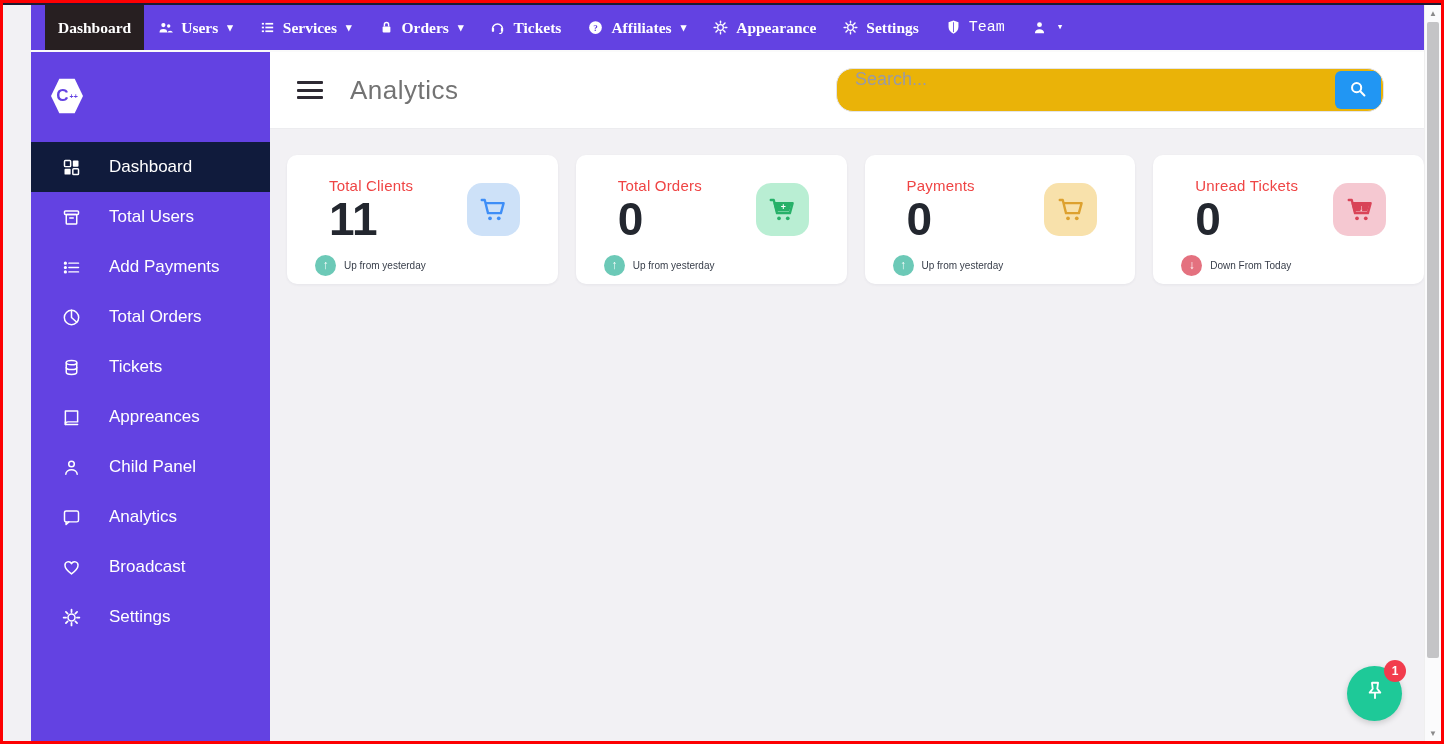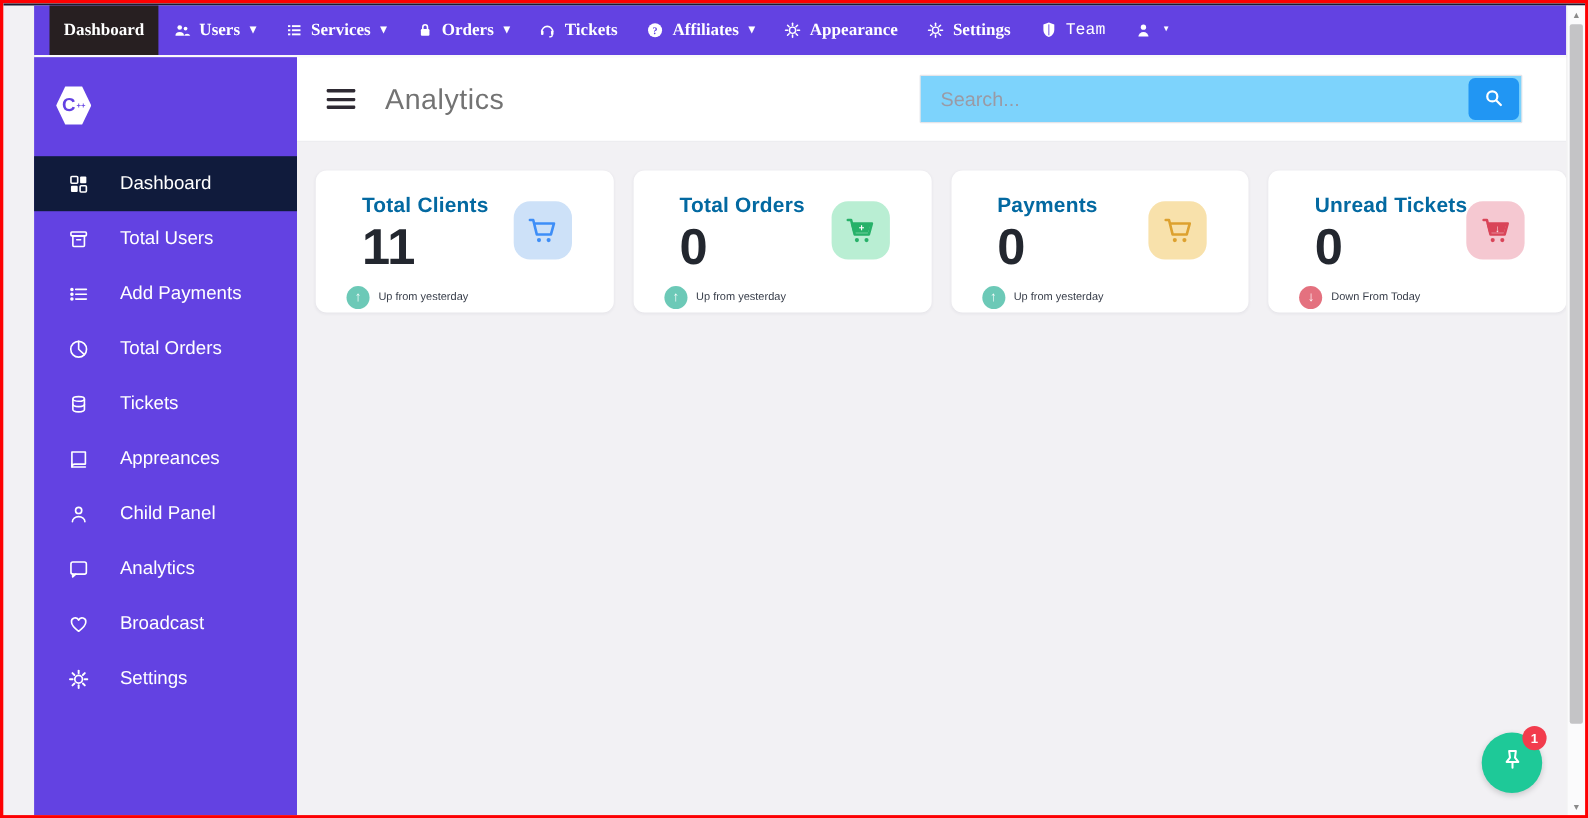--- a/index.html
+++ b/index.html
@@ -55,40 +55,40 @@
   
   .main-col { flex:1; display:flex; flex-direction:column; min-width:0; background:#f2f1f4; }
   .page-header {
     height:77px; background:#fff; border-bottom:1px solid #ececef;
     display:flex; align-items:center; padding:0 40px 0 27px; flex-shrink:0;
   }
   .hamburger { width:26px; cursor:pointer; margin-right:27px; }
   .hamburger div { height:3px; background:#2e2a33; margin:4.5px 0; border-radius:1px; }
   .page-title { font-size:26px; color:#737373; font-weight:500; letter-spacing:0.5px; }
   .search-group {
-    margin-left:auto; width:548px; height:44px; background:#7dd3fc;
-    border:1px solid #e4e4e9; border-radius:1px; display:flex; align-items:center; overflow:hidden;
+    margin-left:auto; width:548px; height:44px; background:#eab308;
+    border:1px solid #e4e4e9; border-radius:17px; display:flex; align-items:flex-start; overflow:hidden;
   }
   .search-input {
     flex:1; border:none; outline:none; background:transparent; padding:0 18px;
     font-size:18px; color:#555; font-family:"Liberation Sans", sans-serif;
   }
   .search-input::placeholder { color:#9a9aa5; }
   .search-btn {
     width:46px; height:38px; margin:2px 2px 2px 0; background:#2196f3; border:none; border-radius:6px;
     display:flex; align-items:center; justify-content:center; cursor:pointer;
   }
 
   
   .cards-row { display:flex; gap:18px; margin:26px 0 0 17px; }
   .stat-card {
     width:273px; height:129px; background:#fff; border-radius:10px;
     box-shadow:0 1px 3px rgba(30,30,60,.06); padding:22px 24px 16px 42px; position:relative;
   }
-  .stat-title { font-size:19px; color:#0369a1; font-weight:700; letter-spacing:0.2px; }
+  .stat-title { font-size:15px; color:#ef4444; font-weight:400; letter-spacing:0.2px; }
   .stat-value { font-size:46px; color:#23272f; font-weight:600; line-height:1.1; }
   .stat-iconbox {
     position:absolute; top:28px; right:38px; width:53px; height:53px; border-radius:15px;
     display:flex; align-items:center; justify-content:center;
   }
   .stat-iconbox svg { width:30px; height:30px; }
   .stat-trend { display:flex; align-items:center; gap:8px; margin-top:10px; margin-left:-14px; }
   .trend-circle {
     width:21px; height:21px; border-radius:50%; color:#fff; font-size:12px; font-weight:bold;
     display:flex; align-items:center; justify-content:center; flex-shrink:0;

